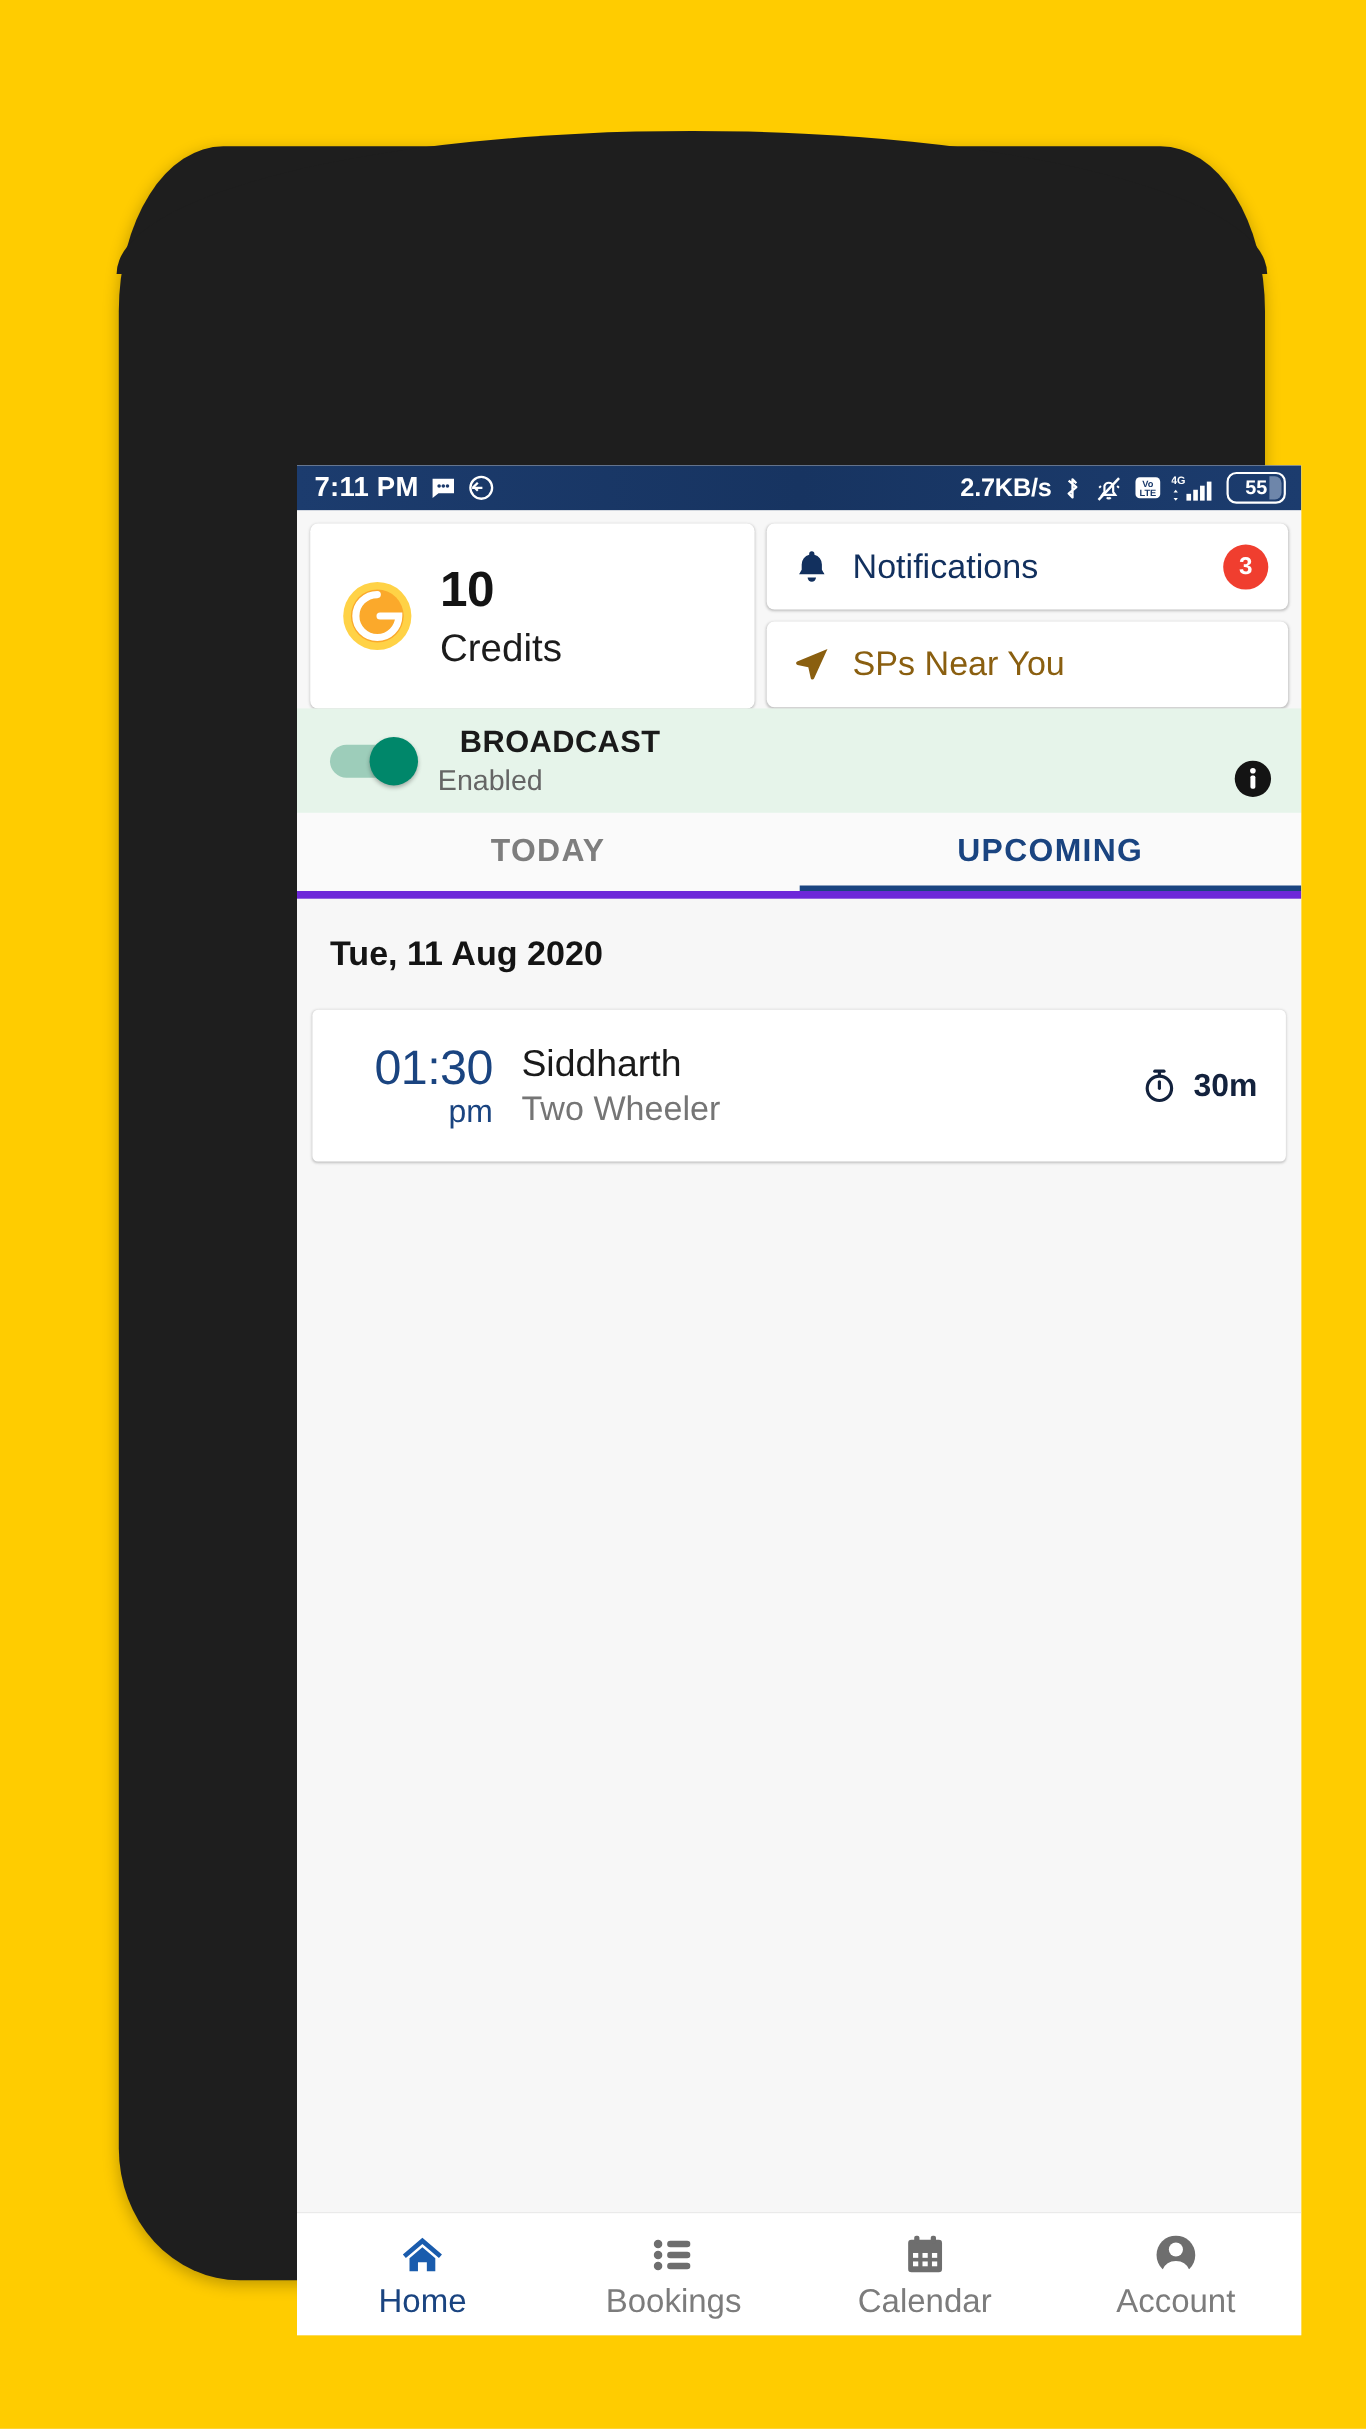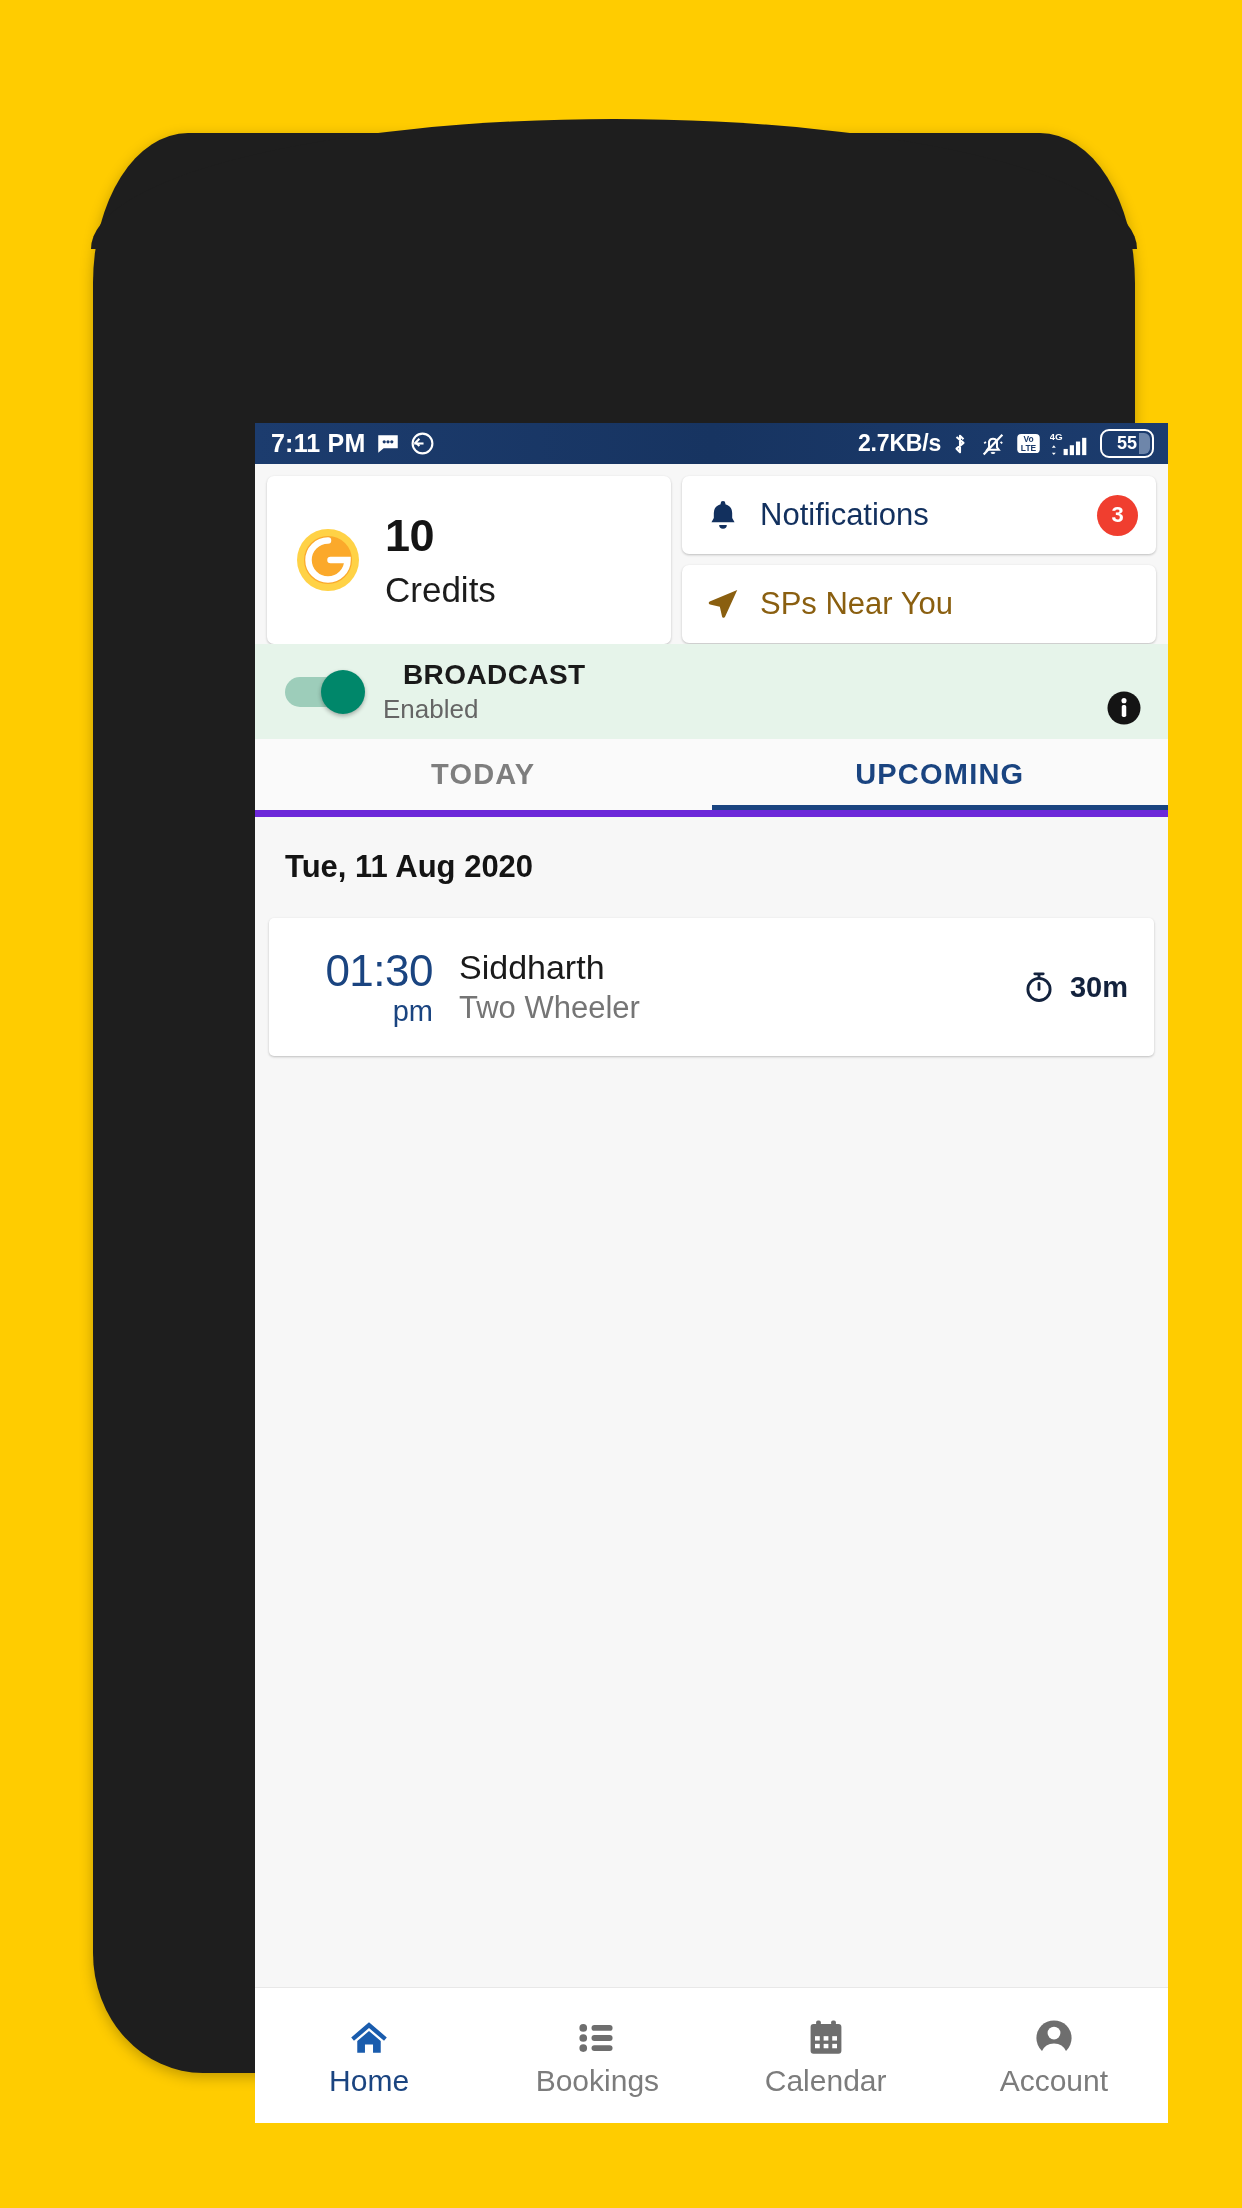--- a/index.html
+++ b/index.html
@@ -12,21 +12,21 @@
 
   body {
     background: #FFCC00;
     font-family: "Liberation Sans", sans-serif;
     position: relative;
   }
 
   
   #phone-frame {
     position: absolute;
-    left: 93px;
+    left: 108px;
     top: 133px;
     width: 1042px;
     height: 1940px;
     background: #1E1E1E;
     border-radius: 95px 95px 110px 110px / 150px 150px 120px 120px;
     box-shadow: 0 4px 14px rgba(0,0,0,0.25);
   }
 
   
   #phone-frame::before {
@@ -326,21 +326,21 @@
     flex: 0 0 auto;
   }
   .bk-duration-text {
     font-size: 29px;
     font-weight: bold;
     color: #13223D;
   }
 
   
   #bottom-nav {
-    height: 136px;
+    height: 112px;
     background: #FFFFFF;
     display: flex;
     flex: 0 0 auto;
     border-top: 1px solid #E8E8E8;
   }
   .nav-item {
     flex: 1 1 0;
     display: flex;
     flex-direction: column;
     align-items: center;

